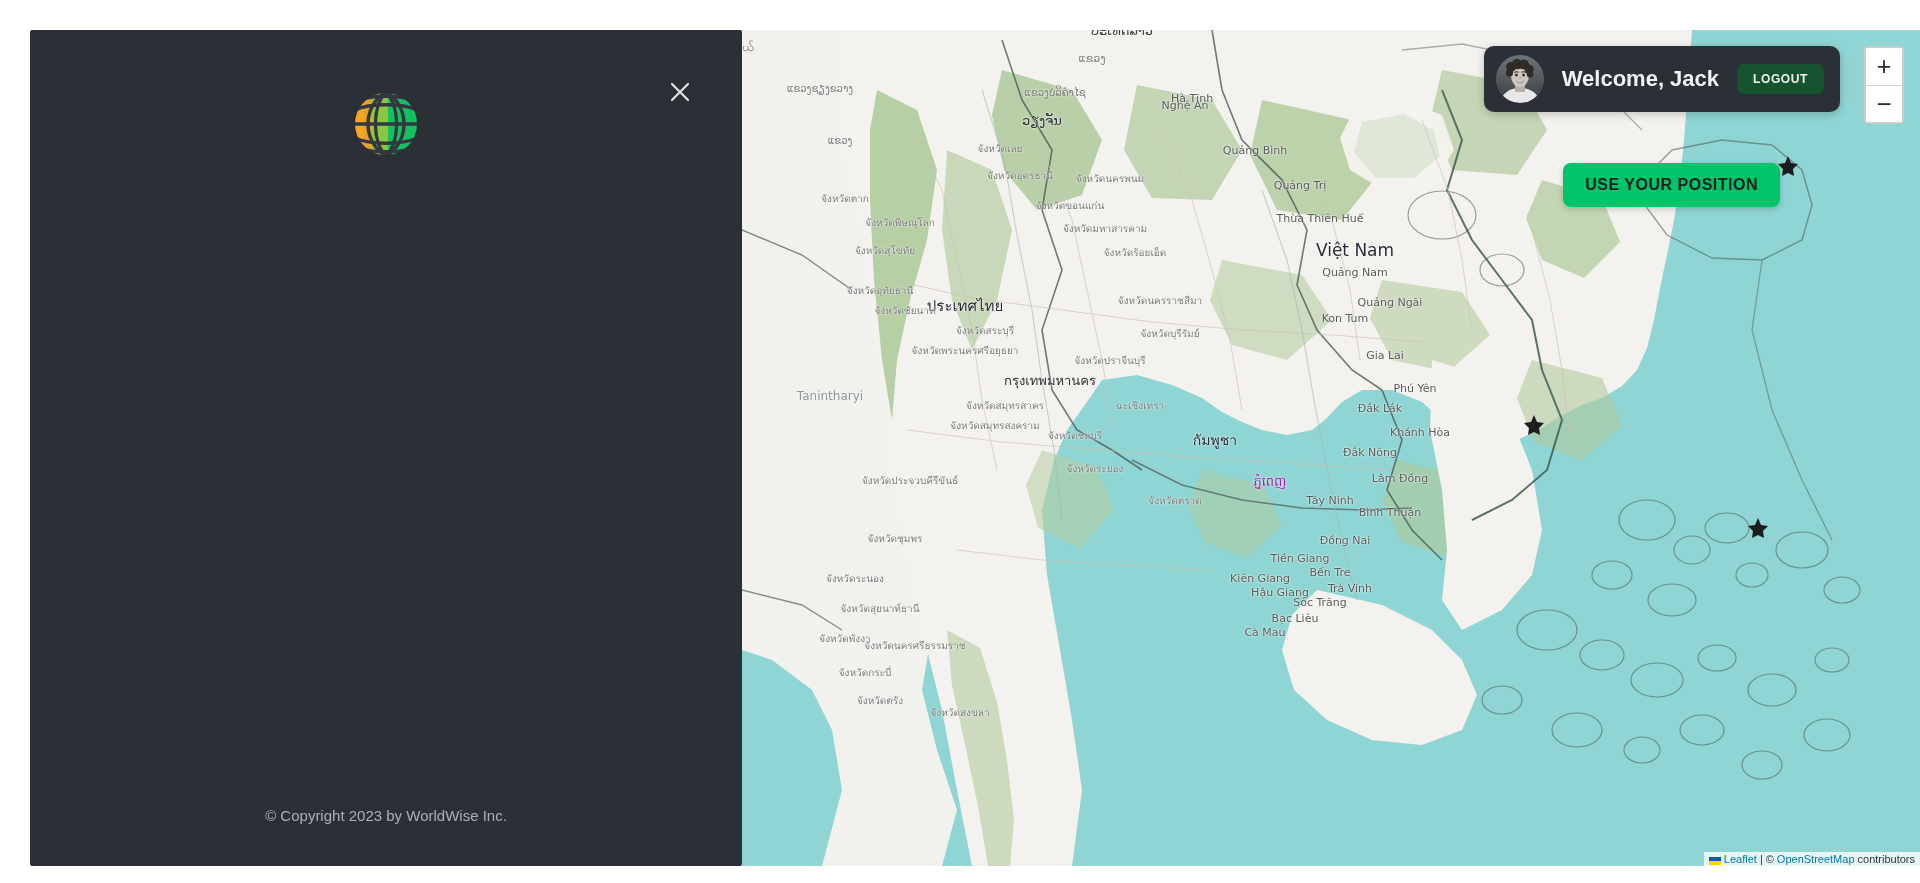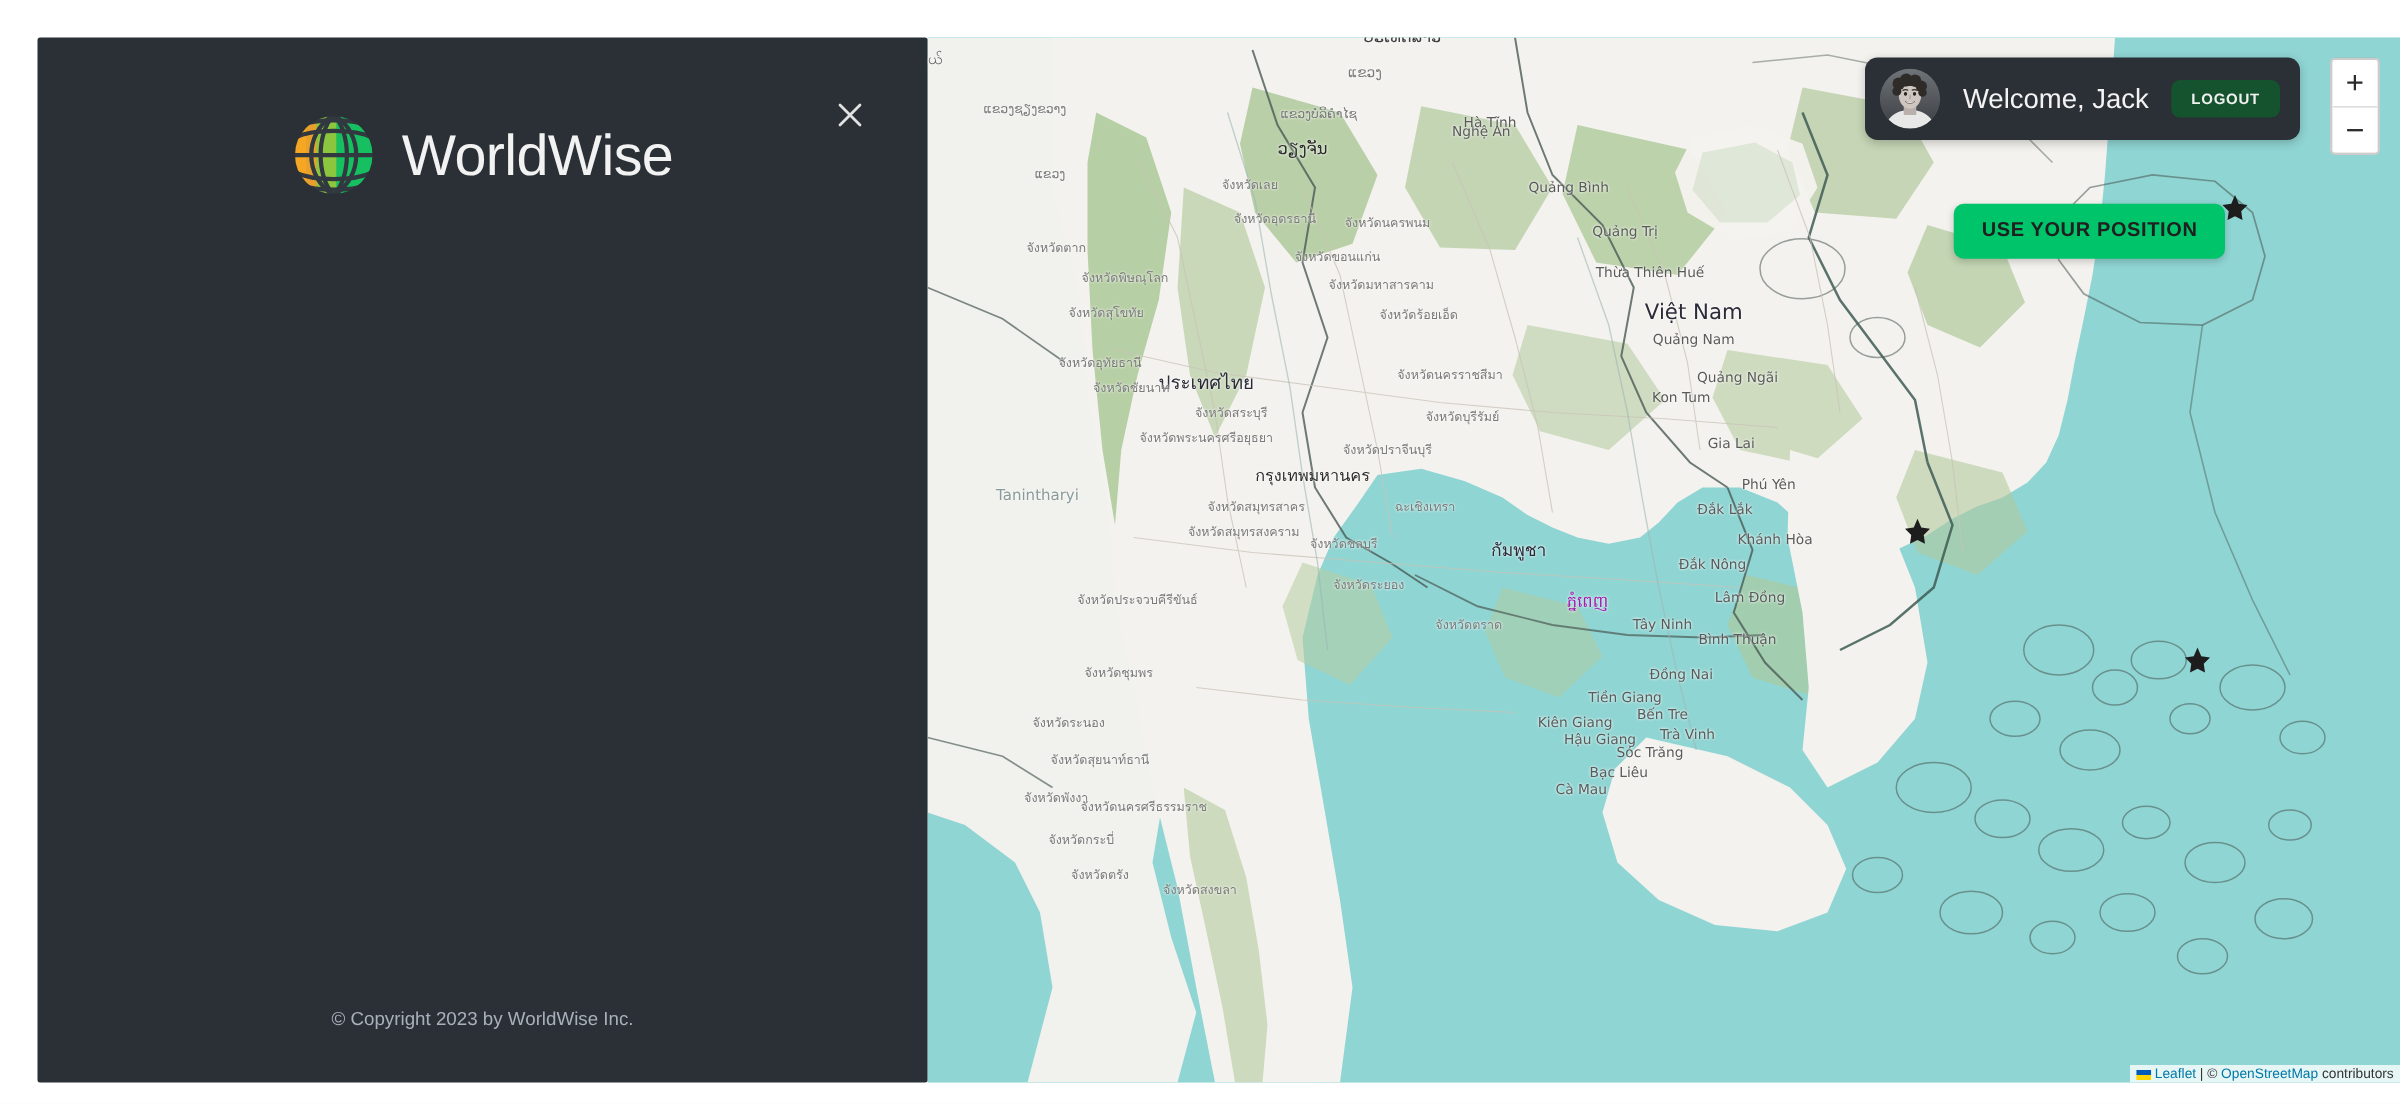--- a/index.html
+++ b/index.html
@@ -177,21 +177,21 @@
     overflow: hidden;
     flex: none;
     display: block;
     background: #555;
   }
   .avatar svg { display:block; width:100%; height:100%; }
   .welcome {
     font-size: 22px;
     color: #f3f3f3;
     white-space: nowrap;
-    font-weight: 400;
+    font-weight: 700;
   }
   .logout-btn {
     background: #14532d;
     color: #f0f0f0;
     border: none;
     border-radius: 7px;
     padding: 9px 16px;
     font-size: 12px;
     font-weight: 700;
     letter-spacing: 0.6px;
@@ -544,21 +544,20 @@
               <path d="M3,20 C18,13 50,13 65,20"></path>
               <path d="M1,34 H67"></path>
               <path d="M3,48 C18,55 50,55 65,48"></path>
               <path d="M8,10 C20,5 48,5 60,10"></path>
               <path d="M8,58 C20,63 48,63 60,58"></path>
             </g>
           </g>
           <circle cx="34" cy="34" r="32" fill="none" stroke="#2b3036" stroke-width="2"></circle>
         </svg>
       </span>
-      <span class="logo-text">WorldWise</span>
     </div>
 
 
 
     <div class="spacer"></div>
 
     <div class="copyright">© Copyright 2023 by WorldWise Inc.</div>
   </aside>
 
 </div>

